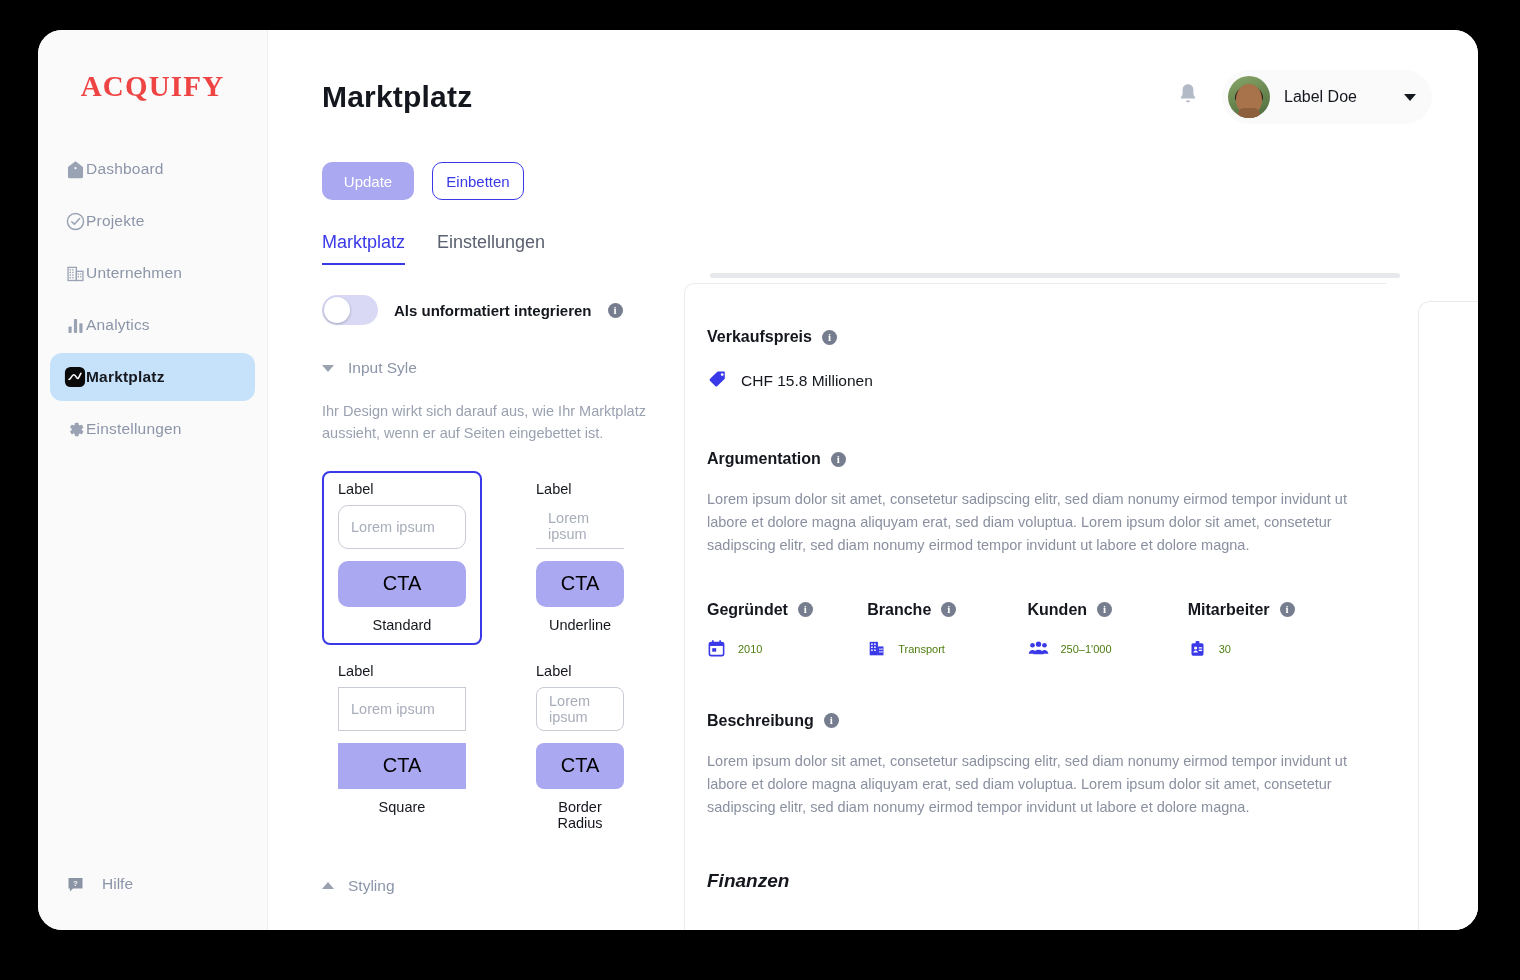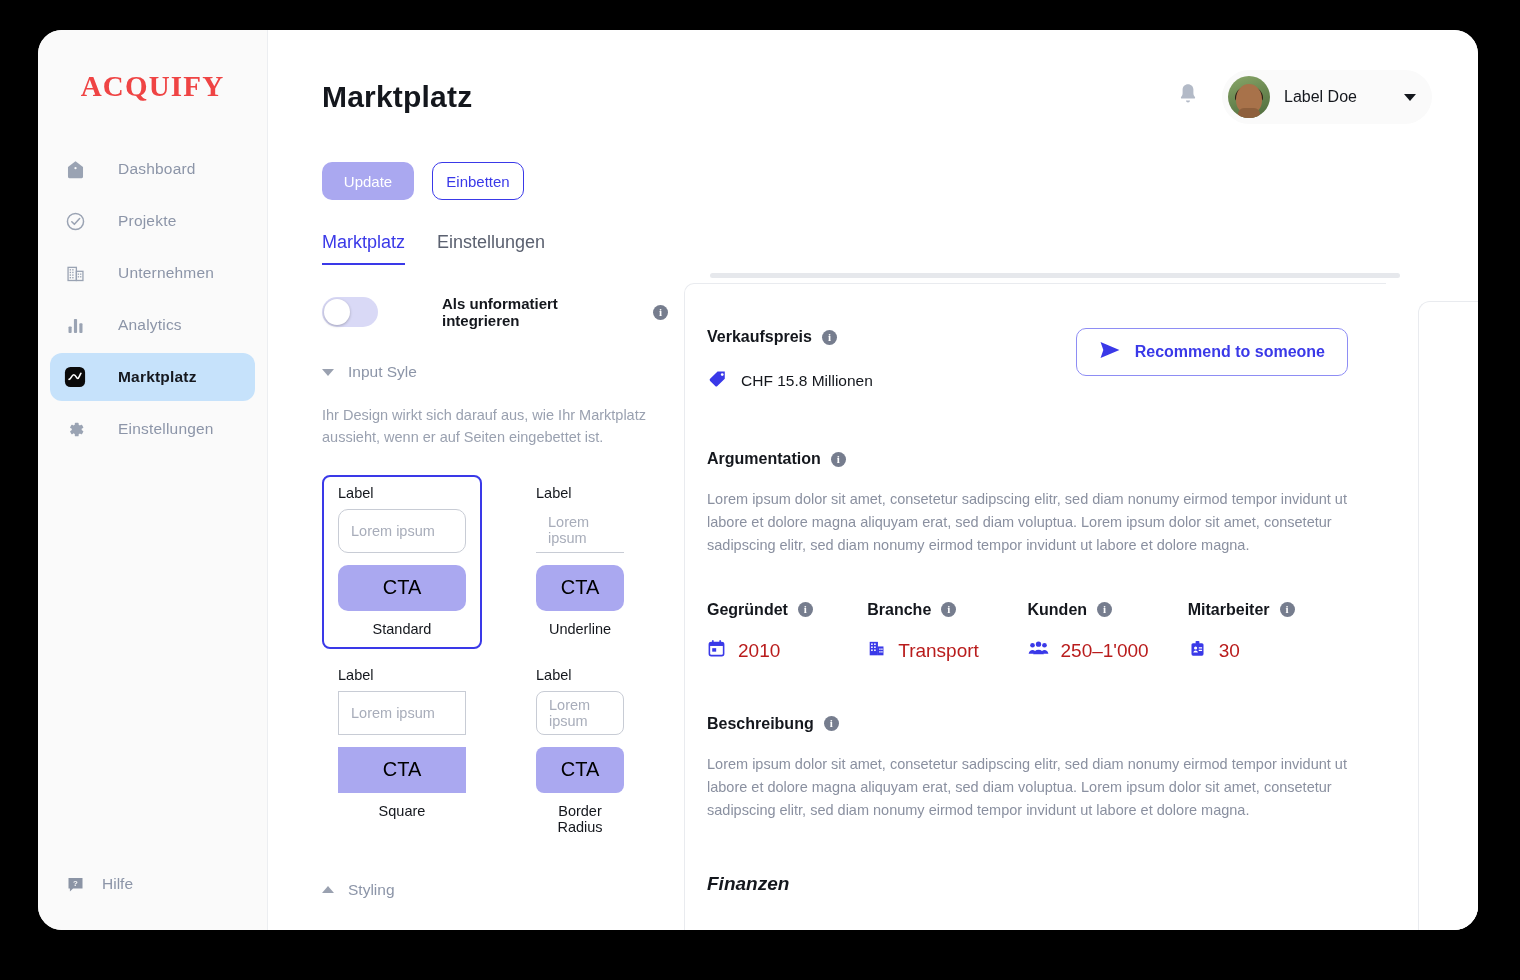--- a/index.html
+++ b/index.html
@@ -35,21 +35,21 @@
     text-align: center;
     font-size: 29px;
     font-weight: 700;
     letter-spacing: 1.2px;
     color: #ef4444;
     font-family: Liberation Serif, serif;
   }
   .nav { margin-top: 42px; padding: 0 12px; }
   .nav-item {
     display: flex; align-items: center;
-    gap: 32px;
+    gap: 0;
     height: 48px;
     padding: 0 14px;
     border-radius: 12px;
     margin-bottom: 4px;
     cursor: pointer;
   }
   .nav-item .nav-label {
     font-size: 15.5px;
     color: #8c95a8;
     letter-spacing: .2px;
@@ -137,21 +137,21 @@
   .toggle-row { display:flex; align-items:center; gap:16px; margin-top: 30px; }
   .switch {
     width: 56px; height: 30px; border-radius: 15px;
     background: #d9d9f6; position: relative; cursor: pointer; flex:0 0 56px;
   }
   .switch .knob {
     position:absolute; left: 2px; top: 2px;
     width: 26px; height: 26px; border-radius: 50%;
     background: #fff; box-shadow: 0 1px 3px rgba(0,0,0,.25);
   }
-  .toggle-label { font-size: 15px; color: #14171d; font-weight: 600; margin-left: 48px; }
+  .toggle-label { font-size: 15px; color: #14171d; font-weight: 600; }
   .info-dot {
     width: 15px; height: 15px; border-radius: 50%;
     background: #767d8e; color: #fff;
     font-size: 11px; line-height: 15px; text-align: center;
     font-weight: 700; display:inline-block; flex:0 0 15px;
     font-family: "Liberation Serif", serif;
   }
 
   .section-toggle { display: flex; align-items: center; gap: 14px; margin-top: 34px; cursor: pointer; }
   .tri-down { width:0;height:0;border-left:6px solid transparent;border-right:6px solid transparent;border-top:7px solid #9aa1b0; }
@@ -222,21 +222,21 @@
   .recommend-btn {
     border: 1.5px solid #8e8df4; border-radius: 10px;
     color: #3a39e8; font-size: 16px; font-weight: 600;
     padding: 12px 22px; display:flex; align-items:center; gap: 14px;
     background:#fff; cursor: pointer;
   }
   .pv-para { margin-top: 20px; font-size: 14.5px; line-height: 1.58; color: #8a90a0; max-width: 655px; }
 
   .stats-row { display: flex; margin-top: 44px; }
   .stat { width: 172px; }
-  .stat-val { display:flex; align-items:center; gap: 12px; margin-top: 20px; font-size: 19px; color: #b91c1c; }
+  .stat-val { display:flex; align-items:center; gap: 12px; margin-top: 20px; font-size: 11px; color: #4d7c0f; }
 
   .fin-title { font-size: 19px; font-weight: 600; color: #14171d; margin-top: 52px; font-style: italic; }
   .fin-row { display:flex; margin-top: 46px; }
   .fin-item { font-size: 15px; font-weight: 600; color:#14171d; display:flex; align-items:center; gap: 10px; }
   .fin-1 { width: 238px; }
   .fin-2 { width: 238px; }
 </style>
 </head>
 <body>
 
@@ -446,28 +446,20 @@
                   <div class="pv-price">
                     <span>
                       <svg width="22" height="22" viewBox="0 0 24 24">
                           <path fill="#3a39e8" d="M3.4 11.8 11.5 3.7h7.9v7.9l-8.1 8.1a1.6 1.6 0 0 1-2.3 0l-5.6-5.6a1.6 1.6 0 0 1 0-2.3z"></path>
                           <circle cx="16.6" cy="7.1" r="1.5" fill="#ffffff"></circle>
                         </svg>
                     </span>
                     <span>CHF 15.8 Millionen</span>
                   </div>
                 </div>
-                <button class="recommend-btn">
-                  <span>
-                    <svg width="22" height="18" viewBox="0 0 24 20">
-                        <path fill="#3a39e8" d="M1.5 1.2 22.5 10 1.5 18.8 4.6 10z"></path>
-                      </svg>
-                  </span>
-                  <span>Recommend to someone</span>
-                </button>
               </div>
 
               <div class="pv-h" style="margin-top:56px;">
                 <span>Argumentation</span>
                 <span class="info-dot">i</span>
               </div>
               <p class="pv-para">Lorem ipsum dolor sit amet, consetetur sadipscing elitr, sed diam nonumy eirmod tempor invidunt ut labore et dolore magna aliquyam erat, sed diam voluptua. Lorem ipsum dolor sit amet, consetetur sadipscing elitr, sed diam nonumy eirmod tempor invidunt ut labore et dolore magna.</p>
 
               <div class="stats-row">
 

